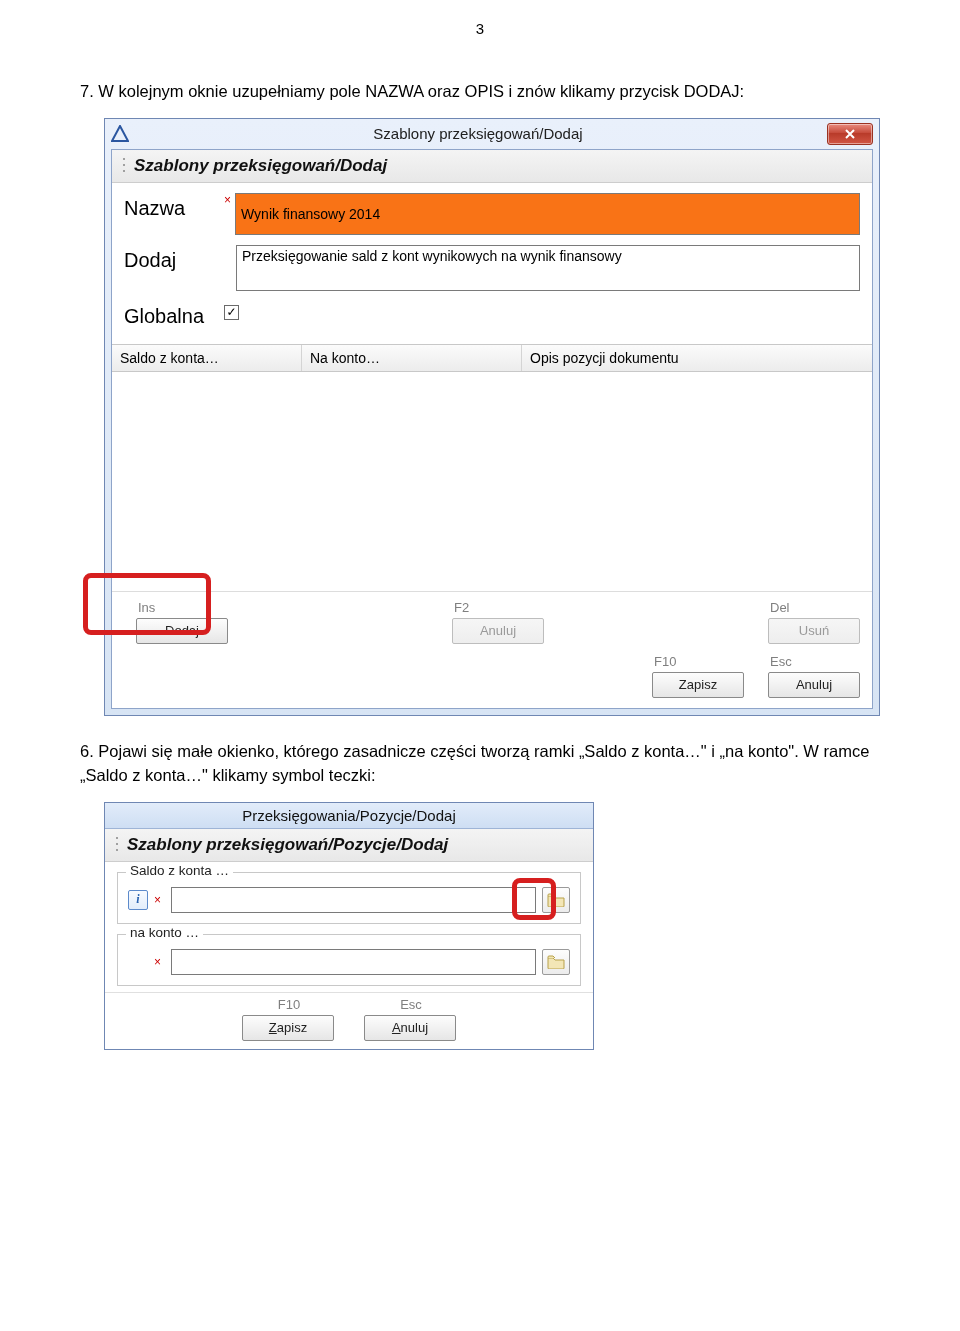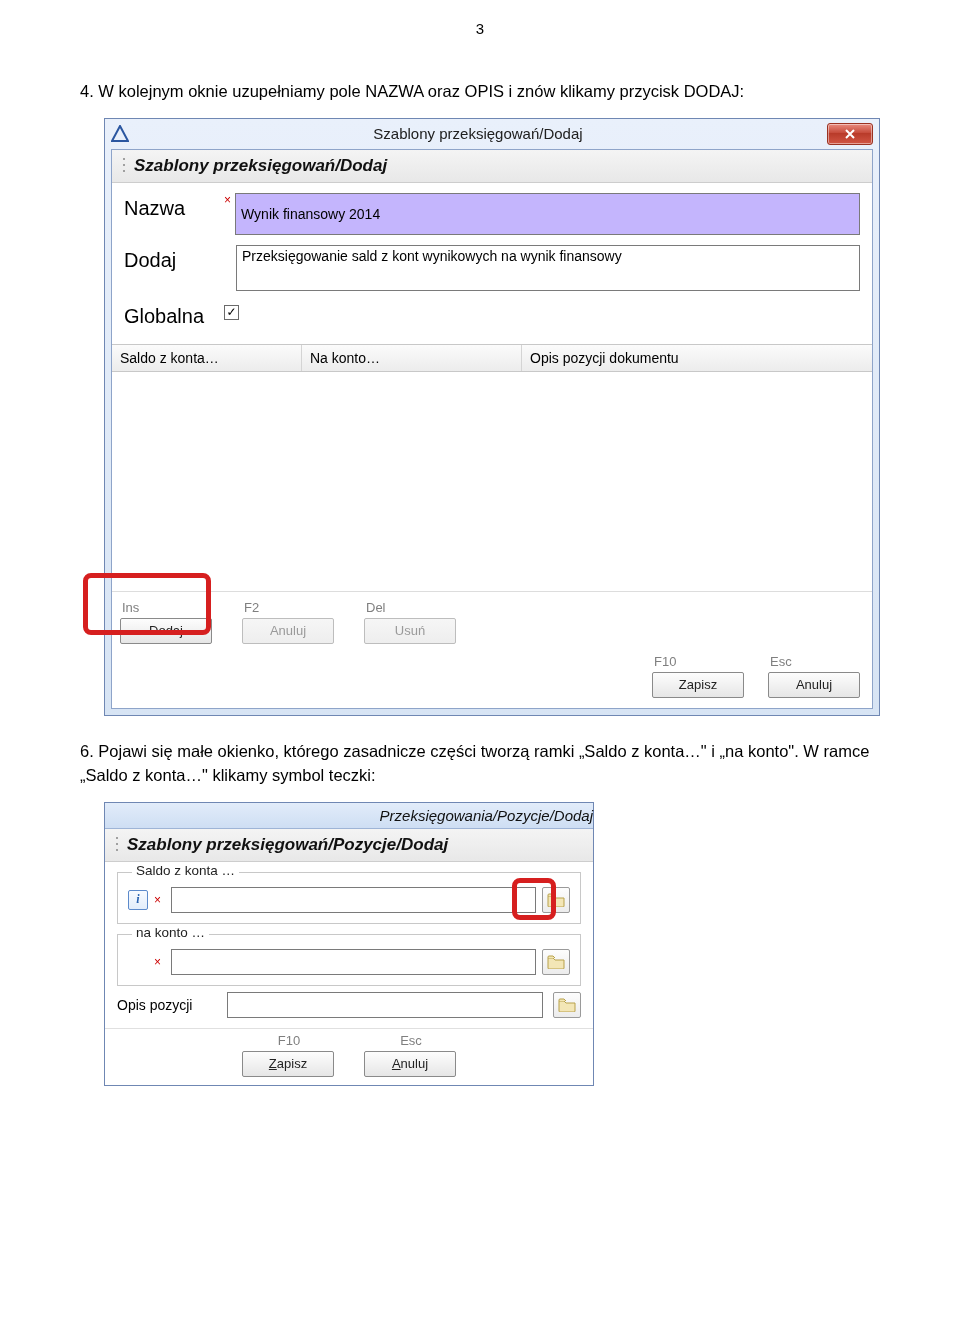--- a/index.html
+++ b/index.html
@@ -55,21 +55,21 @@
     background:
       radial-gradient(circle at 2px 2px,#a0a0a0 1px,transparent 1.2px),
       radial-gradient(circle at 2px 8px,#a0a0a0 1px,transparent 1.2px),
       radial-gradient(circle at 2px 14px,#a0a0a0 1px,transparent 1.2px);
   }
   .form-area { padding: 10px 12px 6px 12px; }
   .frow { display:flex; align-items:flex-start; margin-bottom:10px; }
   .flabel { width: 100px; font-size: 20px; padding-top: 4px; }
   .req { color:#c00; font-size:12px; margin-right:4px; }
   .finput {
-    flex:1; border:1px solid #7a7a7a; background:#c4b5fd; height:24px;
+    flex:1; border:1px solid #7a7a7a; background:#f97316; height:24px;
     padding:20px 5px; font-size:14px; font-family: Tahoma, Arial, sans-serif;
   }
   .ftextarea {
     flex:1; border:1px solid #7a7a7a; background:#fff; height:46px;
     padding:2px 5px; font-size:14px; font-family: Tahoma, Arial, sans-serif;
     resize:none;
   }
   .chk {
     width:15px; height:15px; border:1px solid #6a6a6a; background:#fff;
     display:inline-flex; align-items:center; justify-content:center;
@@ -82,49 +82,49 @@
     background: linear-gradient(#fbfbfb,#ececec);
     font-size:14px;
   }
   .gh-cell {
     padding:5px 8px; border-right:1px solid #d4d4d4;
   }
   .grid-body {
     height: 220px; background:#fff; border-bottom:1px solid #ddd;
   }
 
-  .btnrow { display:flex; gap:30px; padding: 8px 12px 4px 8px; }
+  .btnrow { display:flex; gap:30px; padding: 8px 12px 4px 24px; justify-content: space-between; }
   .btnstack { display:flex; flex-direction:column; width:92px; }
   .hint { font-size:13px; color:#7f7f7f; padding-left:2px; height:18px; }
   .wbtn {
     height:26px; border:1px solid #8a8a8a; background:linear-gradient(#fdfdfd,#e6e6e6);
     font-size:13px; color:#222; text-align:center; line-height:24px; cursor:pointer;
     border-radius:2px;
   }
   .wbtn.dis { color:#9a9a9a; border-color:#bdbdbd; background:linear-gradient(#f6f6f6,#eee); }
   .bottom-btns { display:flex; justify-content:flex-end; gap:24px; padding:6px 12px 10px 12px; }
   .red-box {
     position:absolute; border:5px solid #d61f1f; border-radius:8px; pointer-events:none;
   }
 
   
   .win2 { width: 490px; }
   .titlebar2 {
     background: linear-gradient(#e2ecfa,#cedef3);
     border-bottom:1px solid #9eb4d6;
-    text-align:right; font-size:15px; color:#111; padding:4px 0;font-style:italic;
+    text-align:center; font-size:15px; color:#111; padding:4px 0;
   }
   .fieldset {
     margin: 10px 12px 6px 12px;
     border:1px solid #c8c8c8;
     padding: 14px 10px 10px 10px;
     position:relative;
   }
   .legend {
-    position:absolute; top:-10px; left:14px;
+    position:absolute; top:-10px; left:8px;
     background:#fff linear-gradient(#fff,#fff);
     padding:0 4px; font-size:13.5px; color:#222;
   }
   .fieldrow { display:flex; align-items:center; gap:6px; }
   .info-icon {
     width:20px; height:20px; border:1px solid #5c8acb; border-radius:2px;
     background:linear-gradient(#f8fbff,#e2edfb);
     display:flex;align-items:center;justify-content:center;
     font-size:12px; color:#2a63b0; font-weight:bold; font-family: "Times New Roman", serif; font-style:italic;
   }
@@ -140,21 +140,21 @@
   .opis-label { width:100px; font-size:14px; }
   .btnrow2 { display:flex; justify-content:center; gap:30px; border-top:1px solid #e0e0e0; padding:4px 0 8px 0; }
   .ul-letter { text-decoration: underline; }
 </style>
 </head>
 <body>
 
 <div class="page">
   <div class="page-num">3</div>
 
-  <p class="para">4.  W kolejnym oknie uzupełniamy pole NAZWA oraz OPIS i znów klikamy przycisk DODAJ:</p>
+  <p class="para">7.  W kolejnym oknie uzupełniamy pole NAZWA oraz OPIS i znów klikamy przycisk DODAJ:</p>
 
   <div style="position:relative;">
     <div class="win">
       <div class="titlebar">
         <span class="icon-delta">
           <svg viewBox="0 0 18 18">
               <polygon points="9,1 17,16 1,16" fill="none" stroke="#2a56a0" stroke-width="2"></polygon>
             </svg>
         </span>
         <div class="title-center">Szablony przeksięgowań/Dodaj</div>
@@ -258,30 +258,20 @@
             <input class="txtbox" style="">
             <div class="folder-btn">
               <svg width="18" height="14" viewBox="0 0 18 14">
                 <path d="M1 3 h5 l2 2 h9 v8 a1 1 0 0 1 -1 1 h-14 a1 1 0 0 1 -1 -1 z" fill="#f3e6b6" stroke="#b8a14a"></path>
                 <path d="M1 3 v-1 a1 1 0 0 1 1 -1 h4 l2 2" fill="#f3e6b6" stroke="#b8a14a"></path>
               </svg>
             </div>
           </div>
         </div>
 
-        <div class="opis-row">
-          <div class="opis-label">Opis pozycji</div>
-          <input class="txtbox" style="">
-          <div class="folder-btn">
-            <svg width="18" height="14" viewBox="0 0 18 14">
-              <path d="M1 3 h5 l2 2 h9 v8 a1 1 0 0 1 -1 1 h-14 a1 1 0 0 1 -1 -1 z" fill="#f3e6b6" stroke="#b8a14a"></path>
-              <path d="M1 3 v-1 a1 1 0 0 1 1 -1 h4 l2 2" fill="#f3e6b6" stroke="#b8a14a"></path>
-            </svg>
-          </div>
-        </div>
 
         <div class="btnrow2">
           <div class="btnstack">
             <div class="hint" style="text-align:center">F10</div>
             <div class="wbtn"><span class="ul-letter">Z</span><span>apisz</span></div>
           </div>
           <div class="btnstack">
             <div class="hint" style="text-align:center">Esc</div>
             <div class="wbtn"><span class="ul-letter">A</span><span>nuluj</span></div>
           </div>

